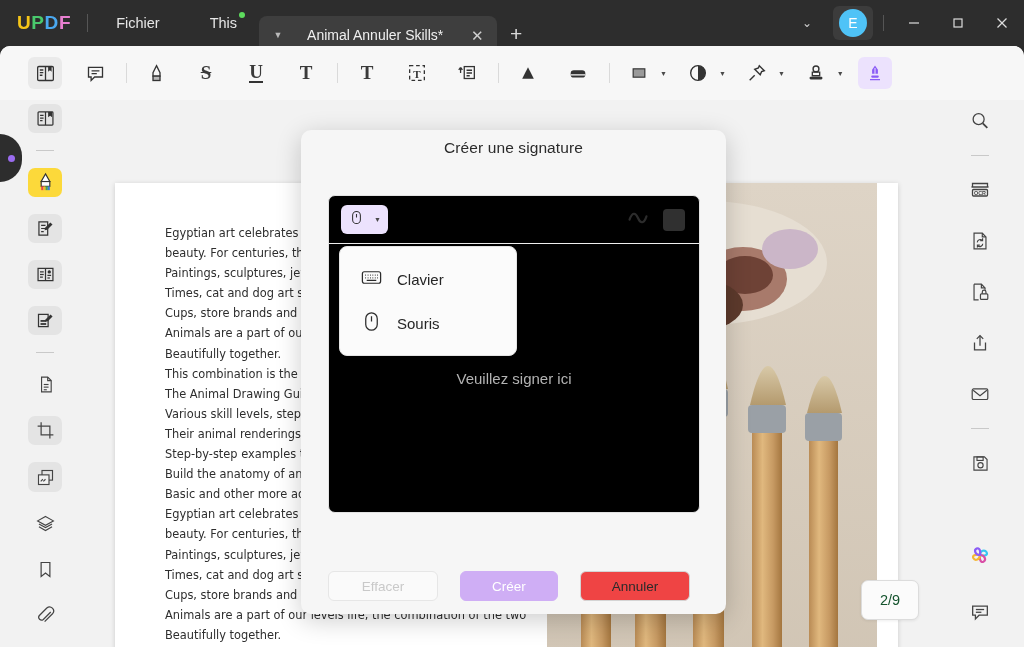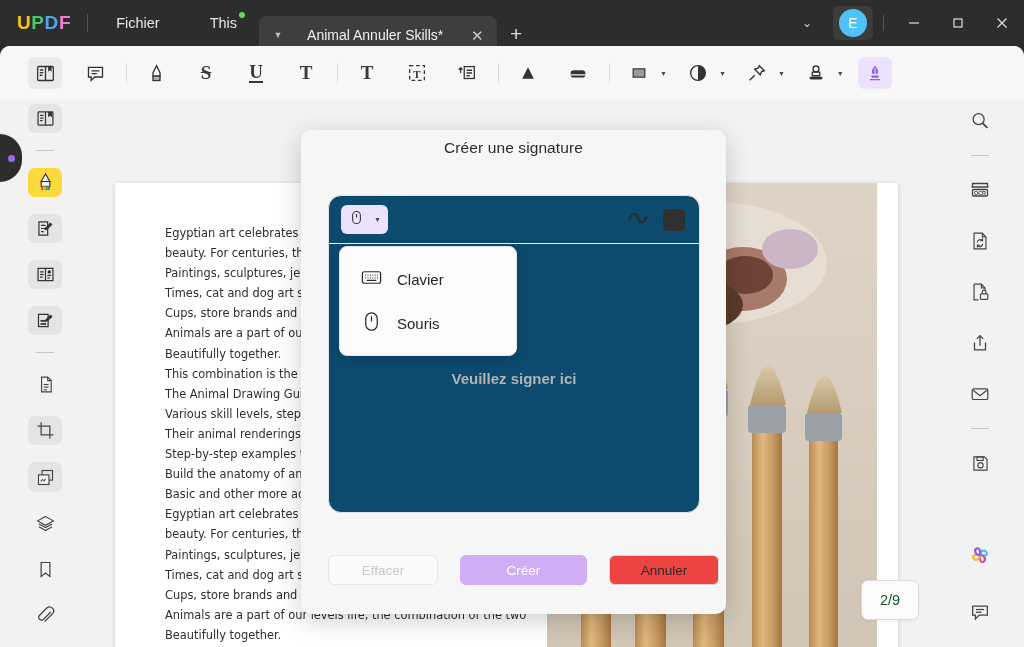--- a/index.html
+++ b/index.html
@@ -128,21 +128,21 @@
   .dialog {
     position: absolute; left: 301px; top: 84px; width: 425px; height: 484px;
     background: #f6f6f6; border-radius: 10px;
     box-shadow: 0 6px 26px rgba(0,0,0,.2);
   }
   .dialog-title {
     text-align: center; font-size: 15.5px; color: #2b2b2b; padding-top: 9px; letter-spacing: .1px;
   }
   .sig-panel {
     position: absolute; left: 27px; top: 65px; width: 372px; height: 318px;
-    background: #0c4a6e; border: 1px solid #e2e2e2; border-radius: 13px; font-weight: bold;
+    background: #000000; border: 1px solid #e2e2e2; border-radius: 7px;
   }
   .sig-toolbar {
     height: 48px; display: flex; align-items: center; padding: 0 14px 0 12px;
     border-bottom: 1px solid #eeeeee;
   }
   .mode-btn {
     display: flex; align-items: center; gap: 7px; background: #ece2fd;
     border-radius: 6px; padding: 4px 7px; color: #2f2f2f;
   }
   .sig-tools-right { margin-left: auto; display: flex; align-items: center; gap: 14px; }
@@ -156,29 +156,29 @@
     position: absolute; left: 38px; top: 116px; width: 178px;
     background: #fbfbfb; border: 1px solid #e4e4e4; border-radius: 8px;
     box-shadow: 0 4px 14px rgba(0,0,0,.13); padding: 10px 0;
   }
   .dd-item {
     display: flex; align-items: center; gap: 14px; height: 44px; padding-left: 20px;
     font-size: 15px; color: #262626;
   }
 
   .dialog-footer {
-    position: absolute; left: 0; bottom: 29px; width: 425px;
+    position: absolute; left: 0; bottom: 13px; width: 425px;
     display: flex; align-items: center; gap: 22px; padding-left: 27px;
   }
   .btn {
     height: 30px; border-radius: 6px; font-size: 13.5px;
     display: flex; align-items: center; justify-content: center;
   }
   .btn-erase { width: 110px; background: #fafafa; border: 1px solid #e6e6e6; color: #c9c9c9; }
-  .btn-create { width: 127px; background: #cfaef5; border: 1px solid #cfaef5; color: #ffffff; }
+  .btn-create { width: 98px; background: #cfaef5; border: 1px solid #cfaef5; color: #ffffff; }
   .btn-cancel { width: 110px; background: #ef4444; border: 1px solid #d4d4d4; color: #2b2b2b; }
 
   svg { pointer-events: none; }
 </style>
 </head>
 <body>
 
 <div id="app">
 
   <div class="titlebar">

